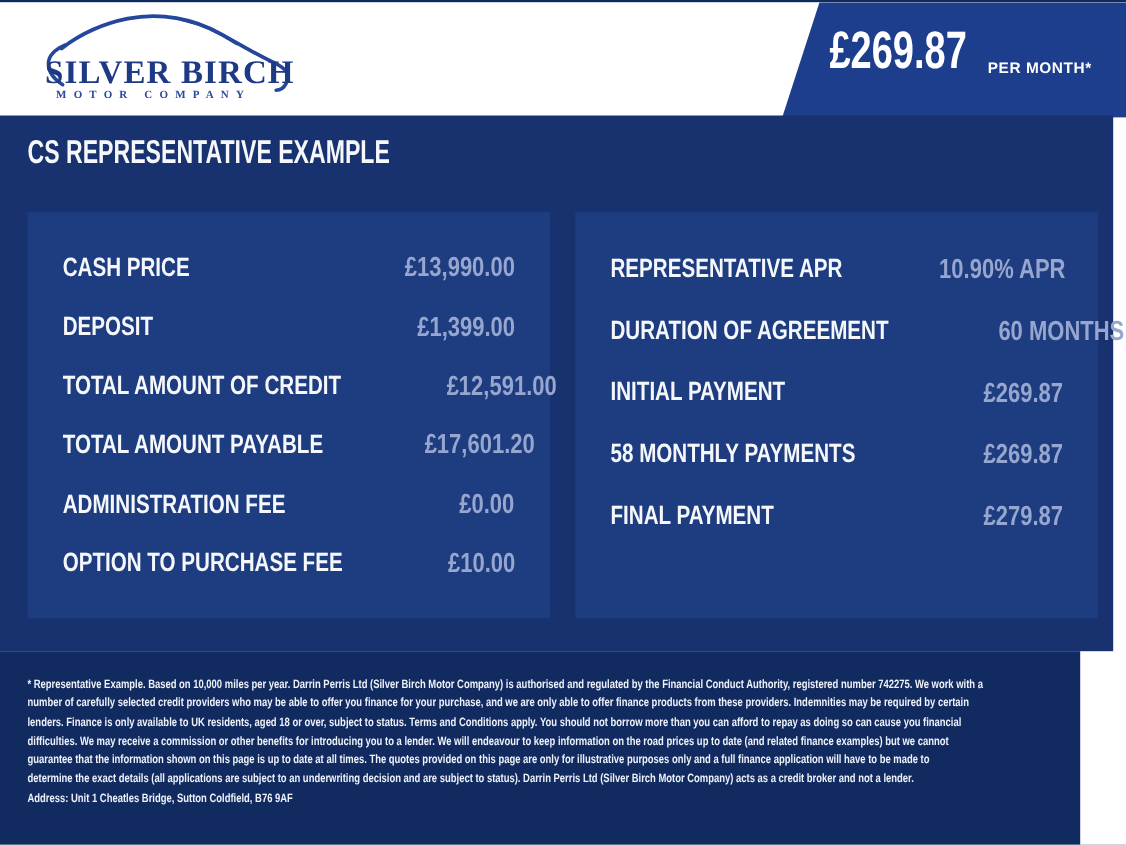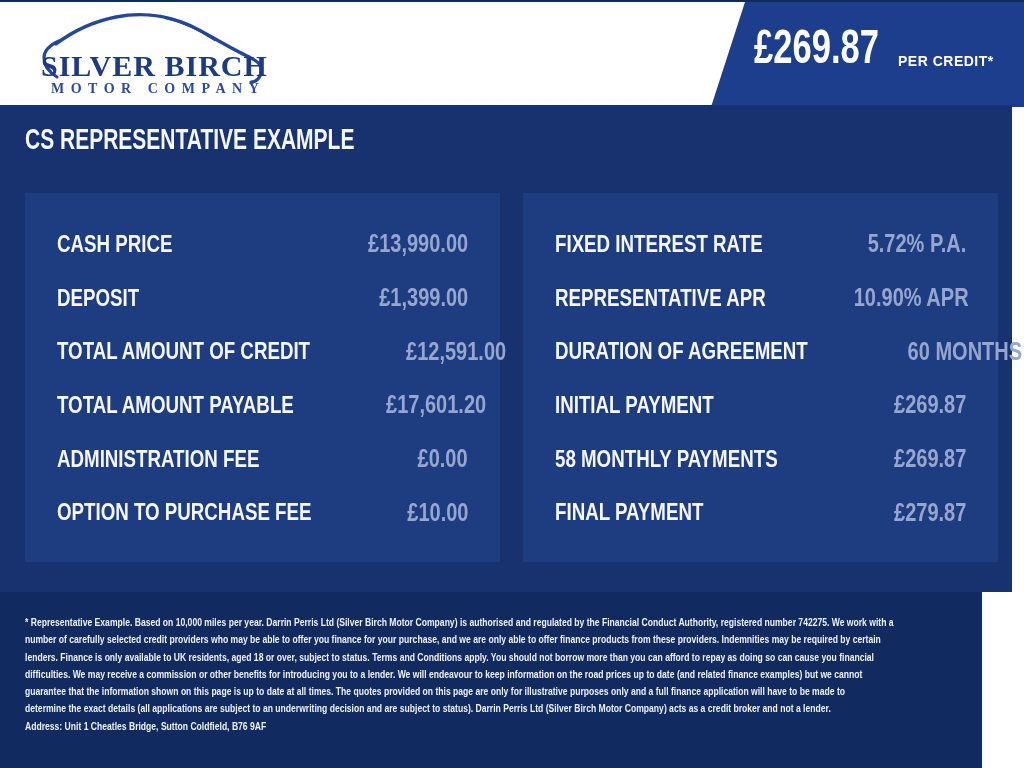--- a/index.html
+++ b/index.html
@@ -12,21 +12,21 @@
 
   
   .header{position:absolute;left:0;top:2px;width:1024px;height:103px;background:#ffffff;}
 
   
   .logo{position:absolute;left:15px;top:3px;width:260px;height:98px;}
   .logo svg{position:absolute;left:0;top:0;}
   .logo-name{position:absolute;left:26px;top:44px;font-family:"Liberation Serif",serif;
              font-size:30px;font-weight:bold;color:#1f3a85;letter-spacing:1px;white-space:nowrap;}
   .logo-tagline{position:absolute;left:36px;top:76px;font-family:"Liberation Serif",serif;
-                font-size:14px;font-weight:bold;color:#2b4a9c;letter-spacing:6.5px;white-space:nowrap;}
+                font-size:10px;font-weight:bold;color:#2b4a9c;letter-spacing:6.5px;white-space:nowrap;}
 
   
   .price-banner{position:absolute;left:711px;top:0;width:313px;height:105px;background:#1c3e8c;
                 clip-path:polygon(34px 0,100% 0,100% 100%,0 100%);}
   .price-amount{position:absolute;left:43px;top:21px;font-size:48px;font-weight:bold;color:#ffffff;
                 line-height:1.0;white-space:nowrap;transform:scaleX(0.72);transform-origin:left top;}
   .price-period{position:absolute;left:187px;top:51px;font-size:14px;font-weight:bold;color:#ffffff;
                 letter-spacing:0.5px;white-space:nowrap;}
 
   
@@ -70,21 +70,21 @@
           <path d="M150,13 C169,17 185,25 200,35" stroke-width="2.2"></path>
 
           <path d="M234,52 C245,57 249,63 245,71 C243,75 240,77 236,77" stroke-width="3.2"></path>
         </g>
       </svg>
       <div class="logo-name">SILVER BIRCH</div>
       <div class="logo-tagline">MOTOR COMPANY</div>
     </div>
     <div class="price-banner">
       <span class="price-amount">£269.87</span>
-      <span class="price-period">PER CREDIT*</span>
+      <span class="price-period">PER MONTH*</span>
     </div>
   </div>
 
   <div class="main">
     <h1 class="page-title">CS REPRESENTATIVE EXAMPLE</h1>
 
     <div class="panels">
 
       <section class="panel">
         <div class="frow">
@@ -107,24 +107,20 @@
           <span class="flabel">ADMINISTRATION FEE</span>
           <span class="fvalue">£0.00</span>
         </div>
         <div class="frow">
           <span class="flabel">OPTION TO PURCHASE FEE</span>
           <span class="fvalue">£10.00</span>
         </div>
       </section>
 
       <section class="panel">
-        <div class="frow">
-          <span class="flabel">FIXED INTEREST RATE</span>
-          <span class="fvalue">5.72% P.A.</span>
-        </div>
         <div class="frow">
           <span class="flabel">REPRESENTATIVE APR</span>
           <span class="fvalue">10.90% APR</span>
         </div>
         <div class="frow">
           <span class="flabel">DURATION OF AGREEMENT</span>
           <span class="fvalue">60 MONTHS</span>
         </div>
         <div class="frow">
           <span class="flabel">INITIAL PAYMENT</span>

